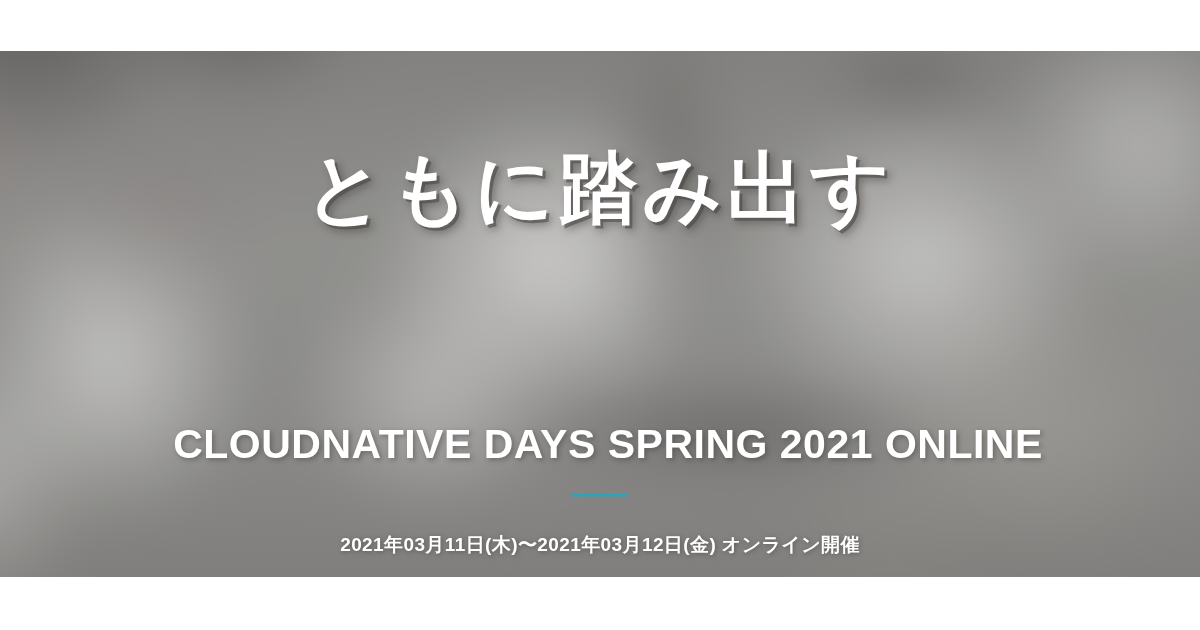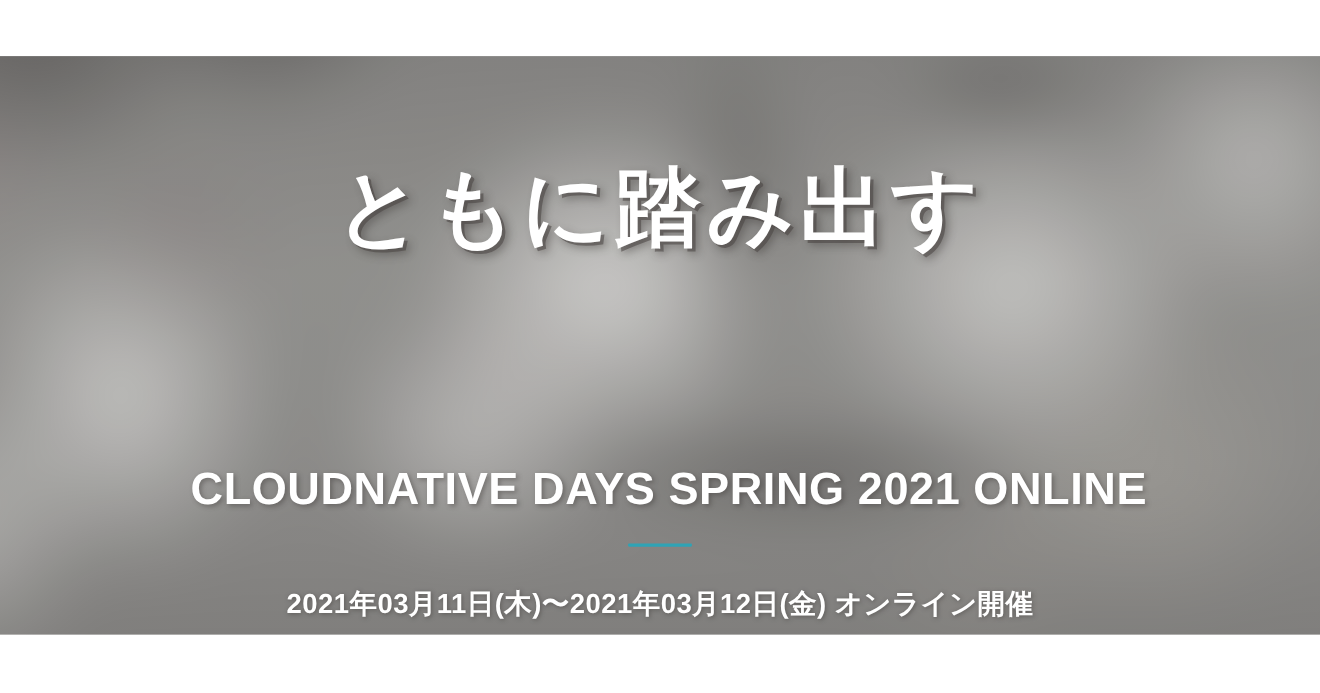--- a/index.html
+++ b/index.html
@@ -149,21 +149,21 @@
     border-radius: 1px;
   }
 
   #date-line {
     position: absolute;
     left: 0;
     right: 0;
     top: 481px;
     text-align: center;
     color: #ffffff;
-    font-size: 25px;
+    font-size: 19px;
     font-weight: 700;
     letter-spacing: 0.4px;
     white-space: nowrap;
     text-shadow: 1px 1px 4px rgba(60,56,54,0.55);
   }
 
   
   .letterbox {
     position: absolute;
     left: 0;

